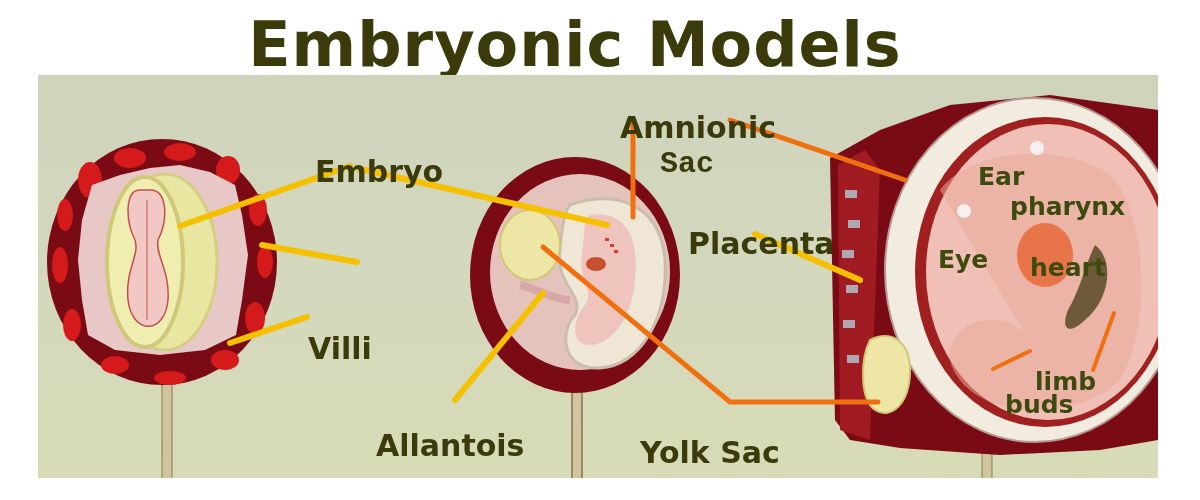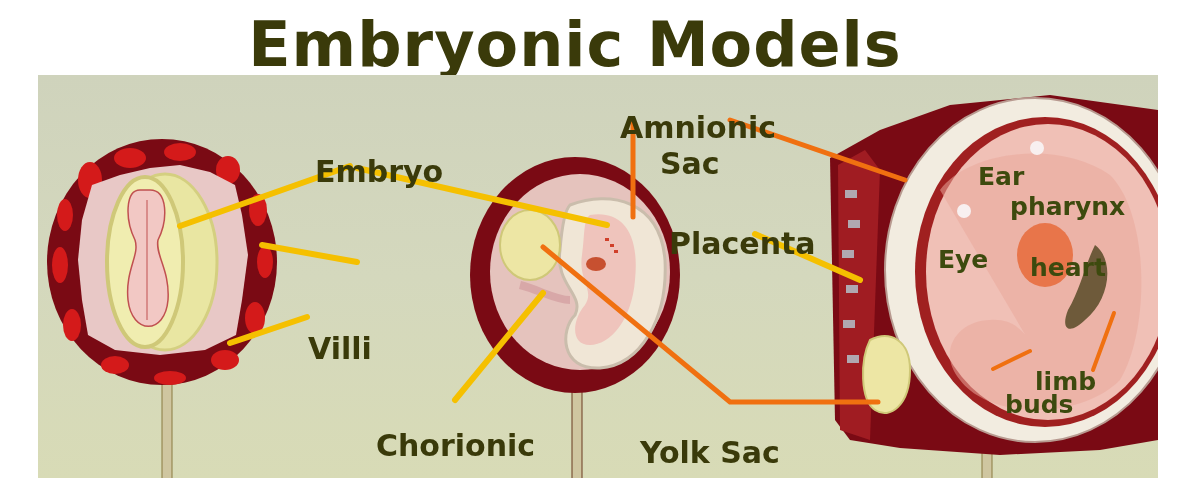--- a/index.html
+++ b/index.html
@@ -98,23 +98,23 @@
       <line x1="543" y1="293" x2="455" y2="400" stroke="#f5c000" stroke-width="6"></line>
       <polyline points="543,247 730,402 878,402" fill="none" stroke="#f07010" stroke-width="5"></polyline>
       <line x1="1030" y1="351" x2="993" y2="369" stroke="#f07010" stroke-width="4"></line>
       <line x1="1114" y1="313" x2="1093" y2="370" stroke="#f07010" stroke-width="4"></line>
     </g>
   </svg>
 
   <div class="lbl" style="left:277px;top:52px;">Embryo</div>
   <div class="lbl" style="left:270px;top:229px;">Villi</div>
   <div class="lbl" style="left:582px;top:8px;">Amnionic</div>
-  <div class="lbl" style="left:622px;top:44px;">Sac</div>
-  <div class="lbl" style="left:631px;top:124px;">Placenta</div>
-  <div class="lbl" style="left:338px;top:326px;">Chorionic</div>
+  <div class="lbl" style="left:622px;top:44px;font-family:Liberation Mono, monospace;">Sac</div>
+  <div class="lbl" style="left:650px;top:124px;">Placenta</div>
+  <div class="lbl" style="left:338px;top:326px;">Allantois</div>
   <div class="lbl" style="left:602px;top:333px;">Yolk Sac</div>
 
   <div class="lbl small" style="left:940px;top:62px;">Ear</div>
   <div class="lbl small" style="left:972px;top:92px;">pharynx</div>
   <div class="lbl small" style="left:900px;top:145px;">Eye</div>
   <div class="lbl small" style="left:992px;top:153px;">heart</div>
   <div class="lbl small" style="left:997px;top:267px;">limb</div>
   <div class="lbl small" style="left:967px;top:290px;">buds</div>
 </div>
 

